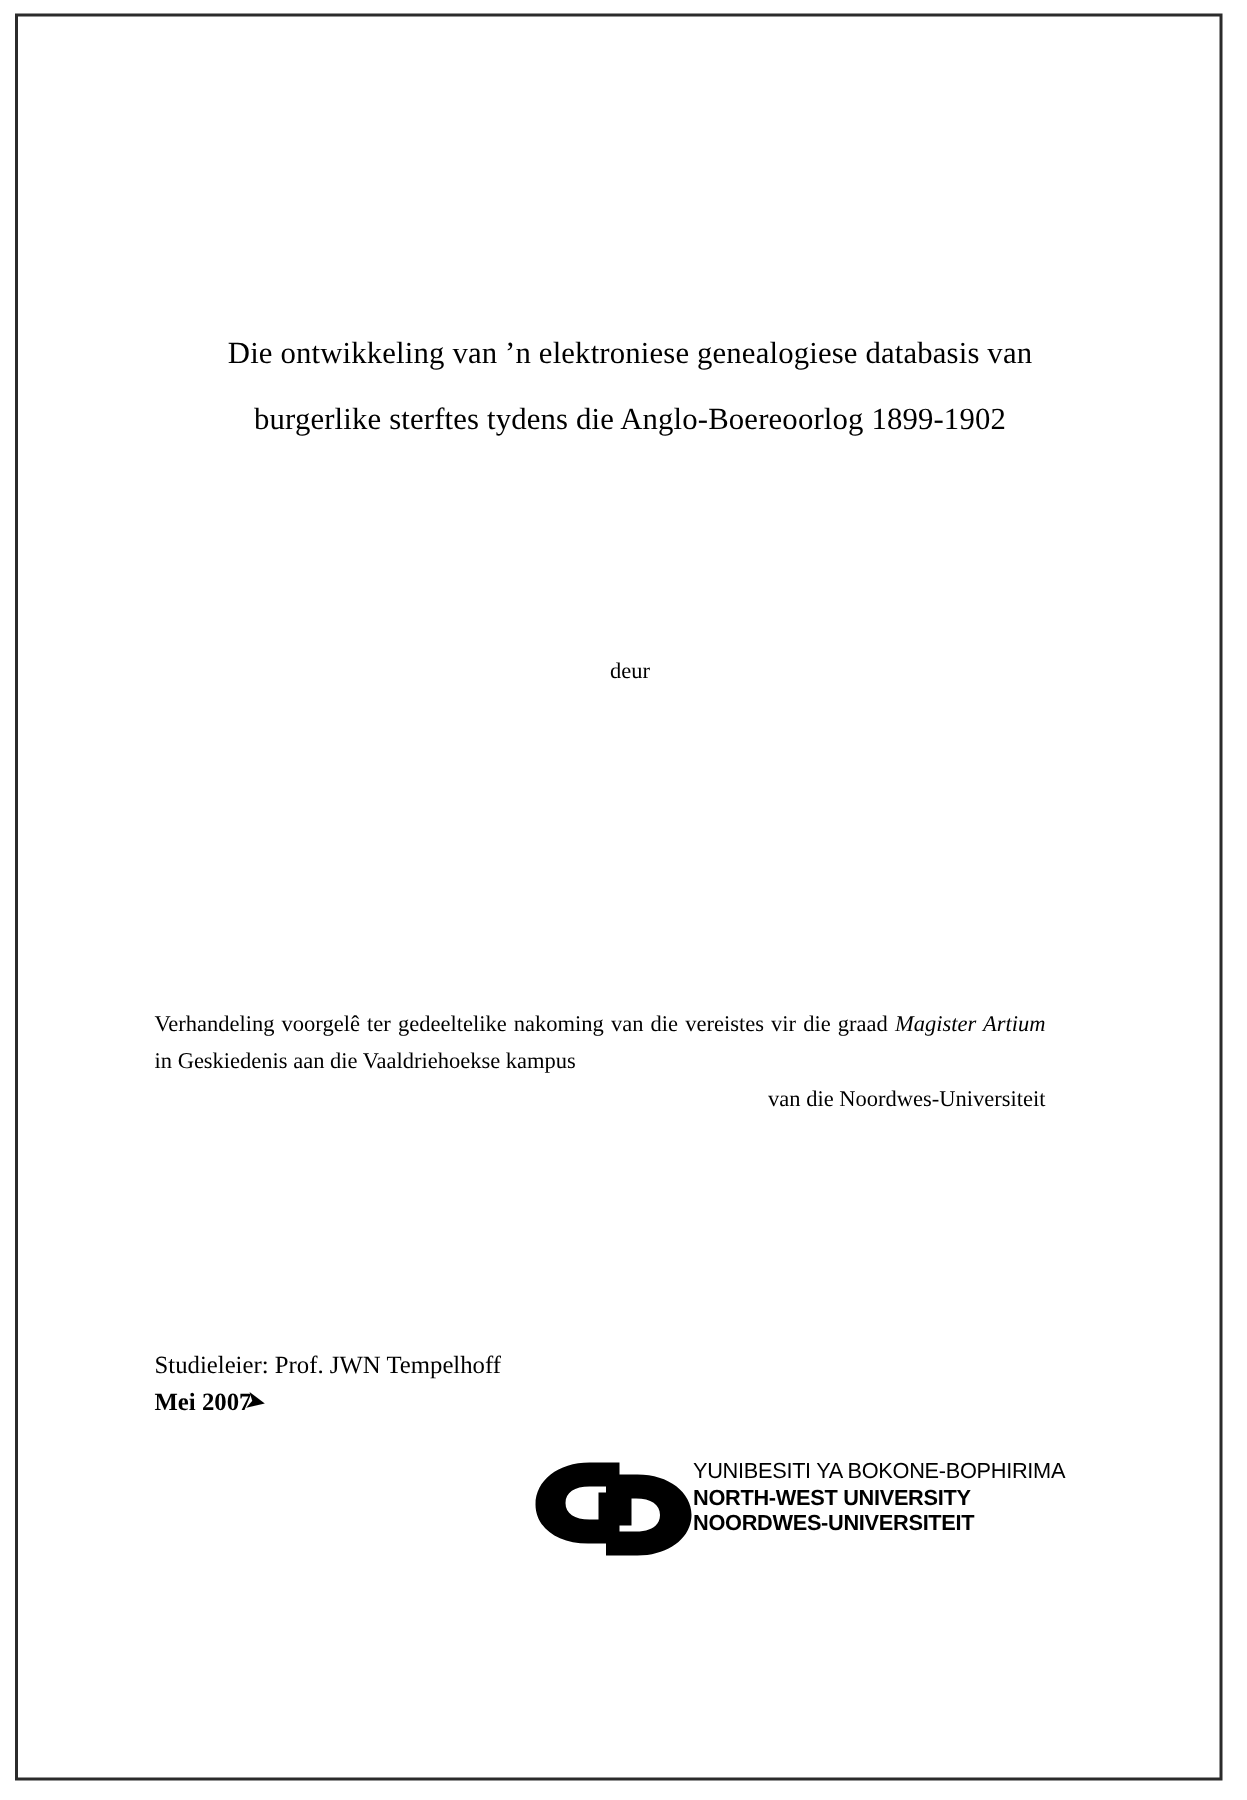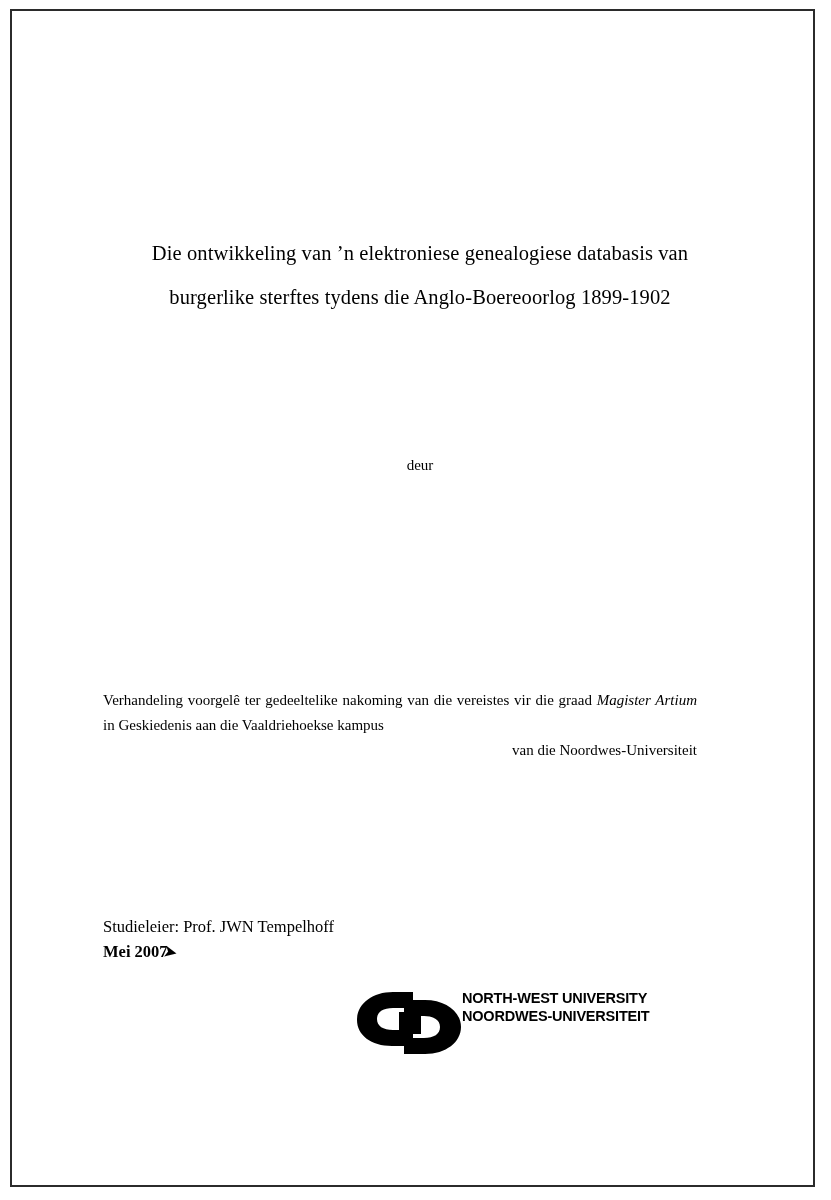--- a/index.html
+++ b/index.html
@@ -27,21 +27,21 @@
     left: 10px;
     top: 9px;
     width: 805px;
     height: 1178px;
     border: 2px solid #2b2b2b;
     box-sizing: border-box;
   }
   .content {
     position: absolute;
     left: 100px;
-    top: 25px;
+    top: 8px;
     width: 640px;
     height: 972px;
   }
   .title-block {
     position: absolute;
     left: 0;
     top: 206px;
     width: 640px;
     text-align: center;
     font-size: 20.5px;
@@ -169,19 +169,20 @@
       <div class="logo-mark">
         <svg viewBox="0 0 108 66" width="108" height="66" aria-hidden="true">
           <g fill="#000000">
             <path d="M38,2 C17,2 2,14 2,30 C2,45 16,56 37,56 L58,56 L58,40 L38,40 C28,40 22,36 22,29 C22,22 28,18 38,18 L58,18 L58,2 Z"></path>
             <path d="M70,10 L49,10 L49,26 L69,26 C79,26 85,30 85,37 C85,44 79,48 69,48 L49,48 L49,64 L70,64 C91,64 106,52 106,37 C106,22 91,10 70,10 Z"></path>
             <rect x="44" y="22" width="22" height="22"></rect>
           </g>
         </svg>
       </div>
       <div class="logo-text">
+        <span class="l1">YUNIBESITI YA BOKONE-BOPHIRIMA</span>
         <span class="l2">NORTH-WEST UNIVERSITY</span>
         <span class="l3">NOORDWES-UNIVERSITEIT</span>
       </div>
     </div>
 
   </div>
 </div>
 
 </body></html>

